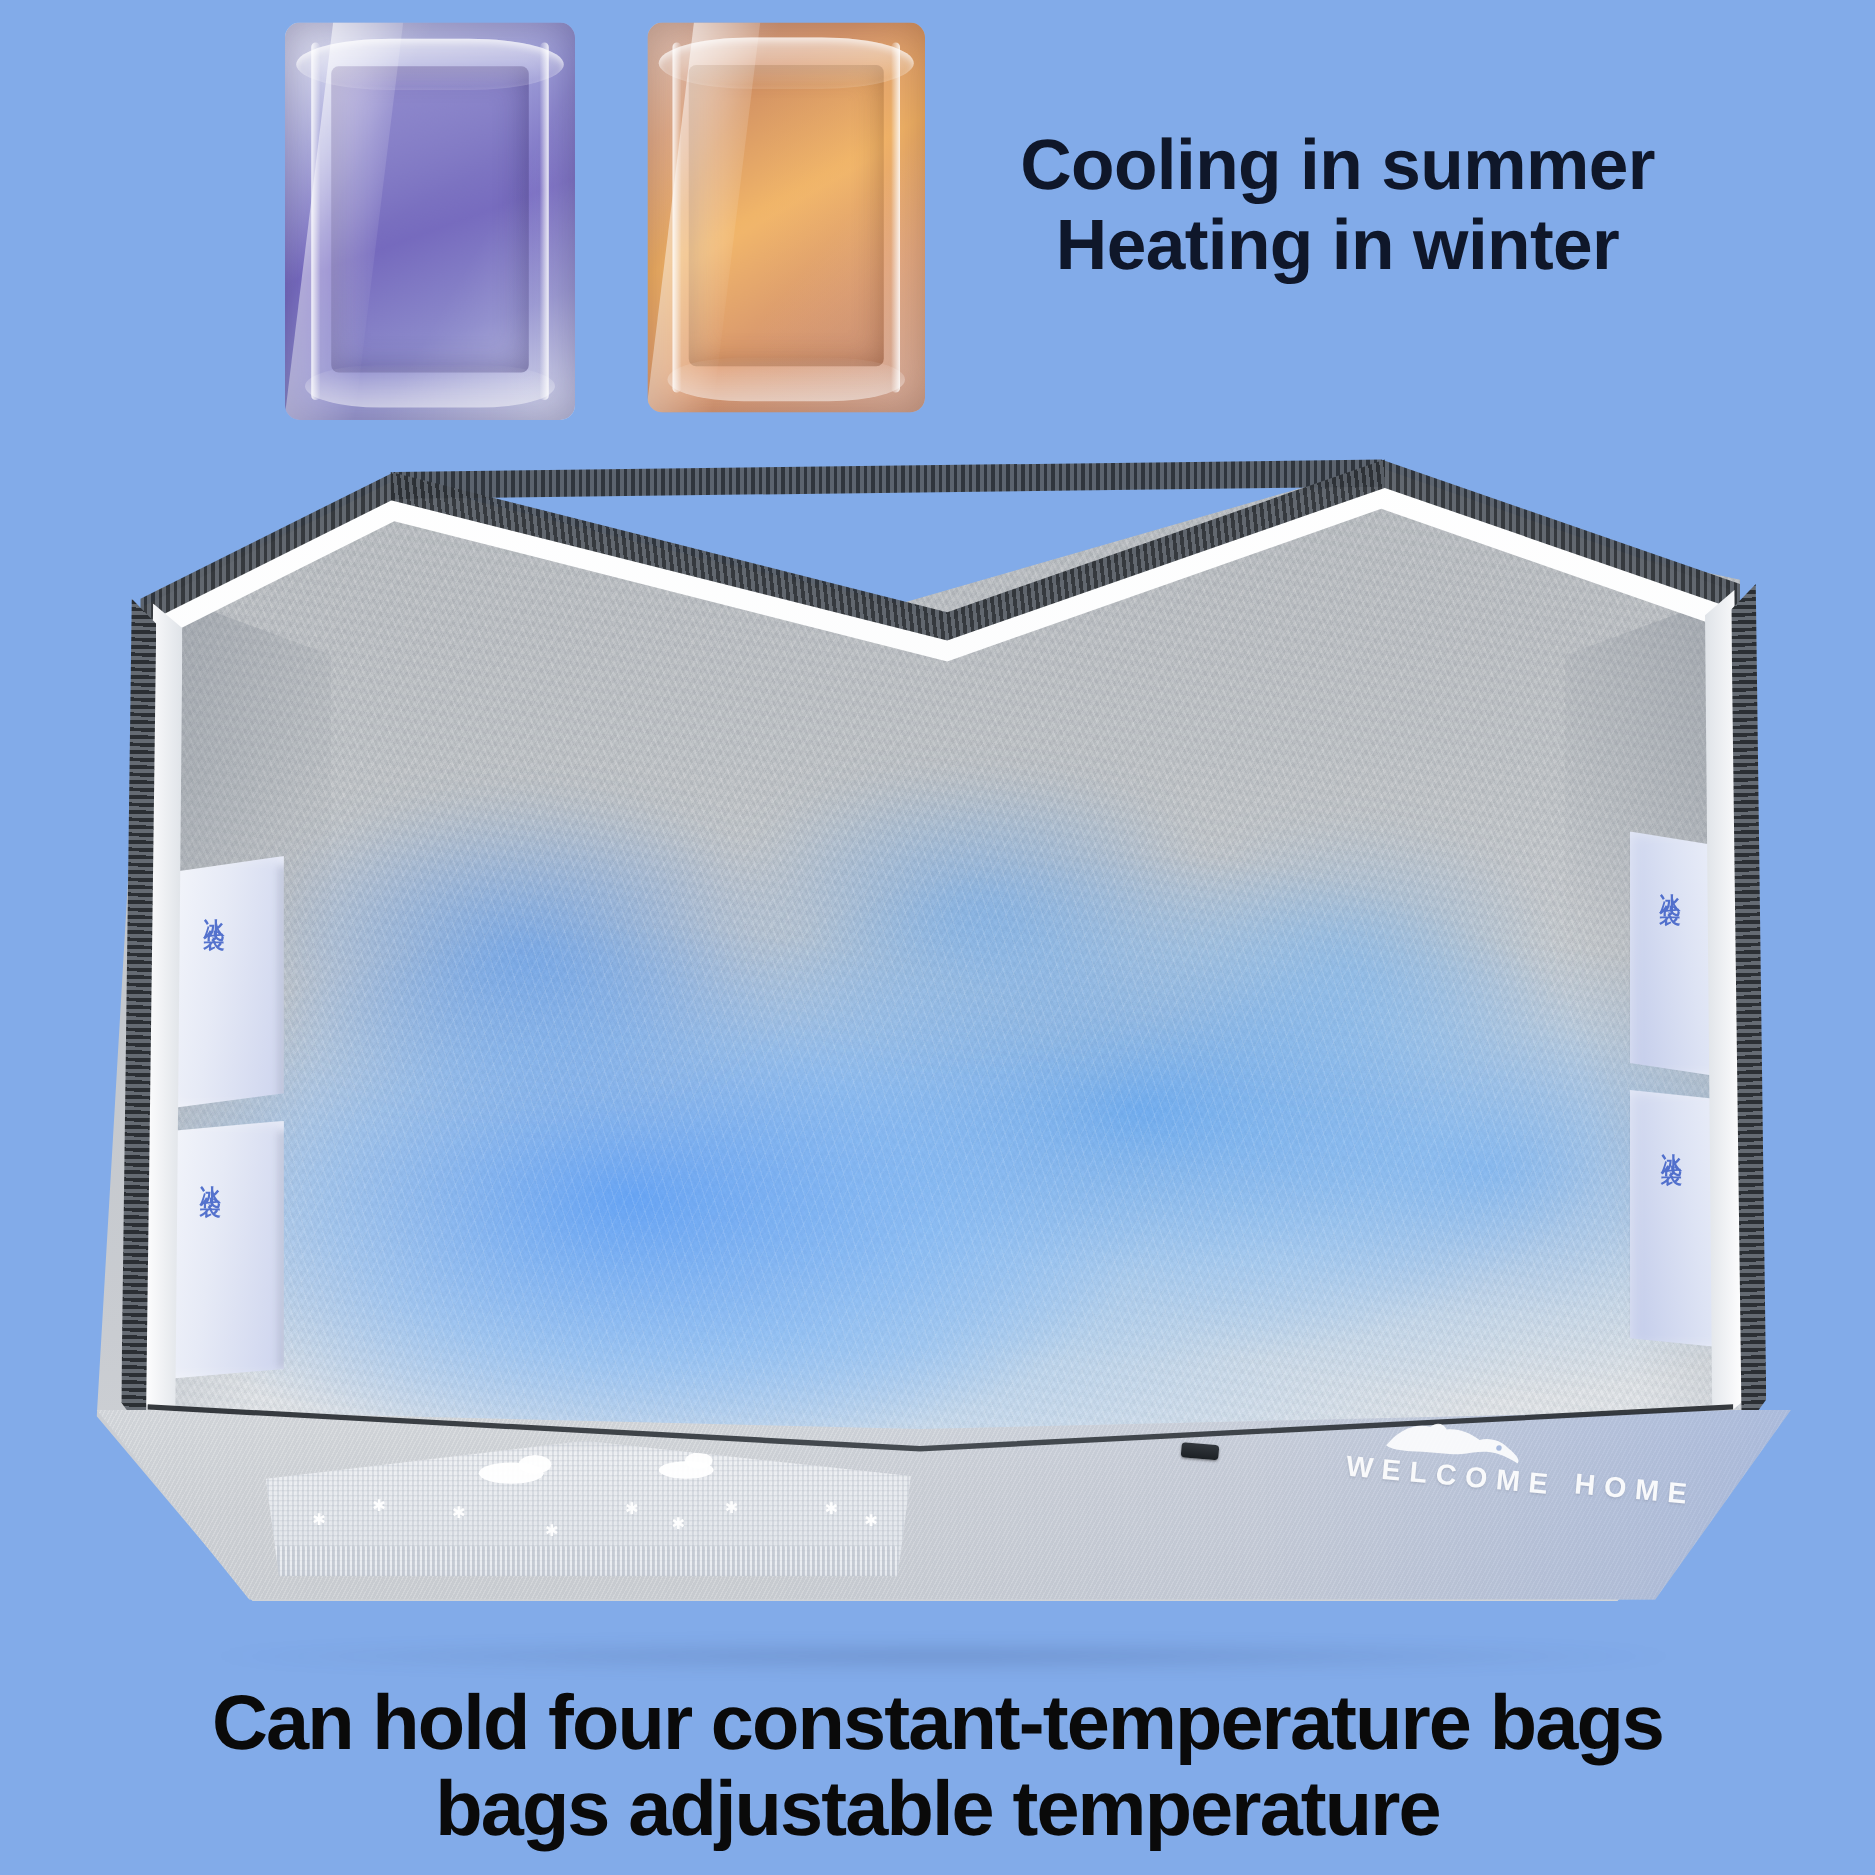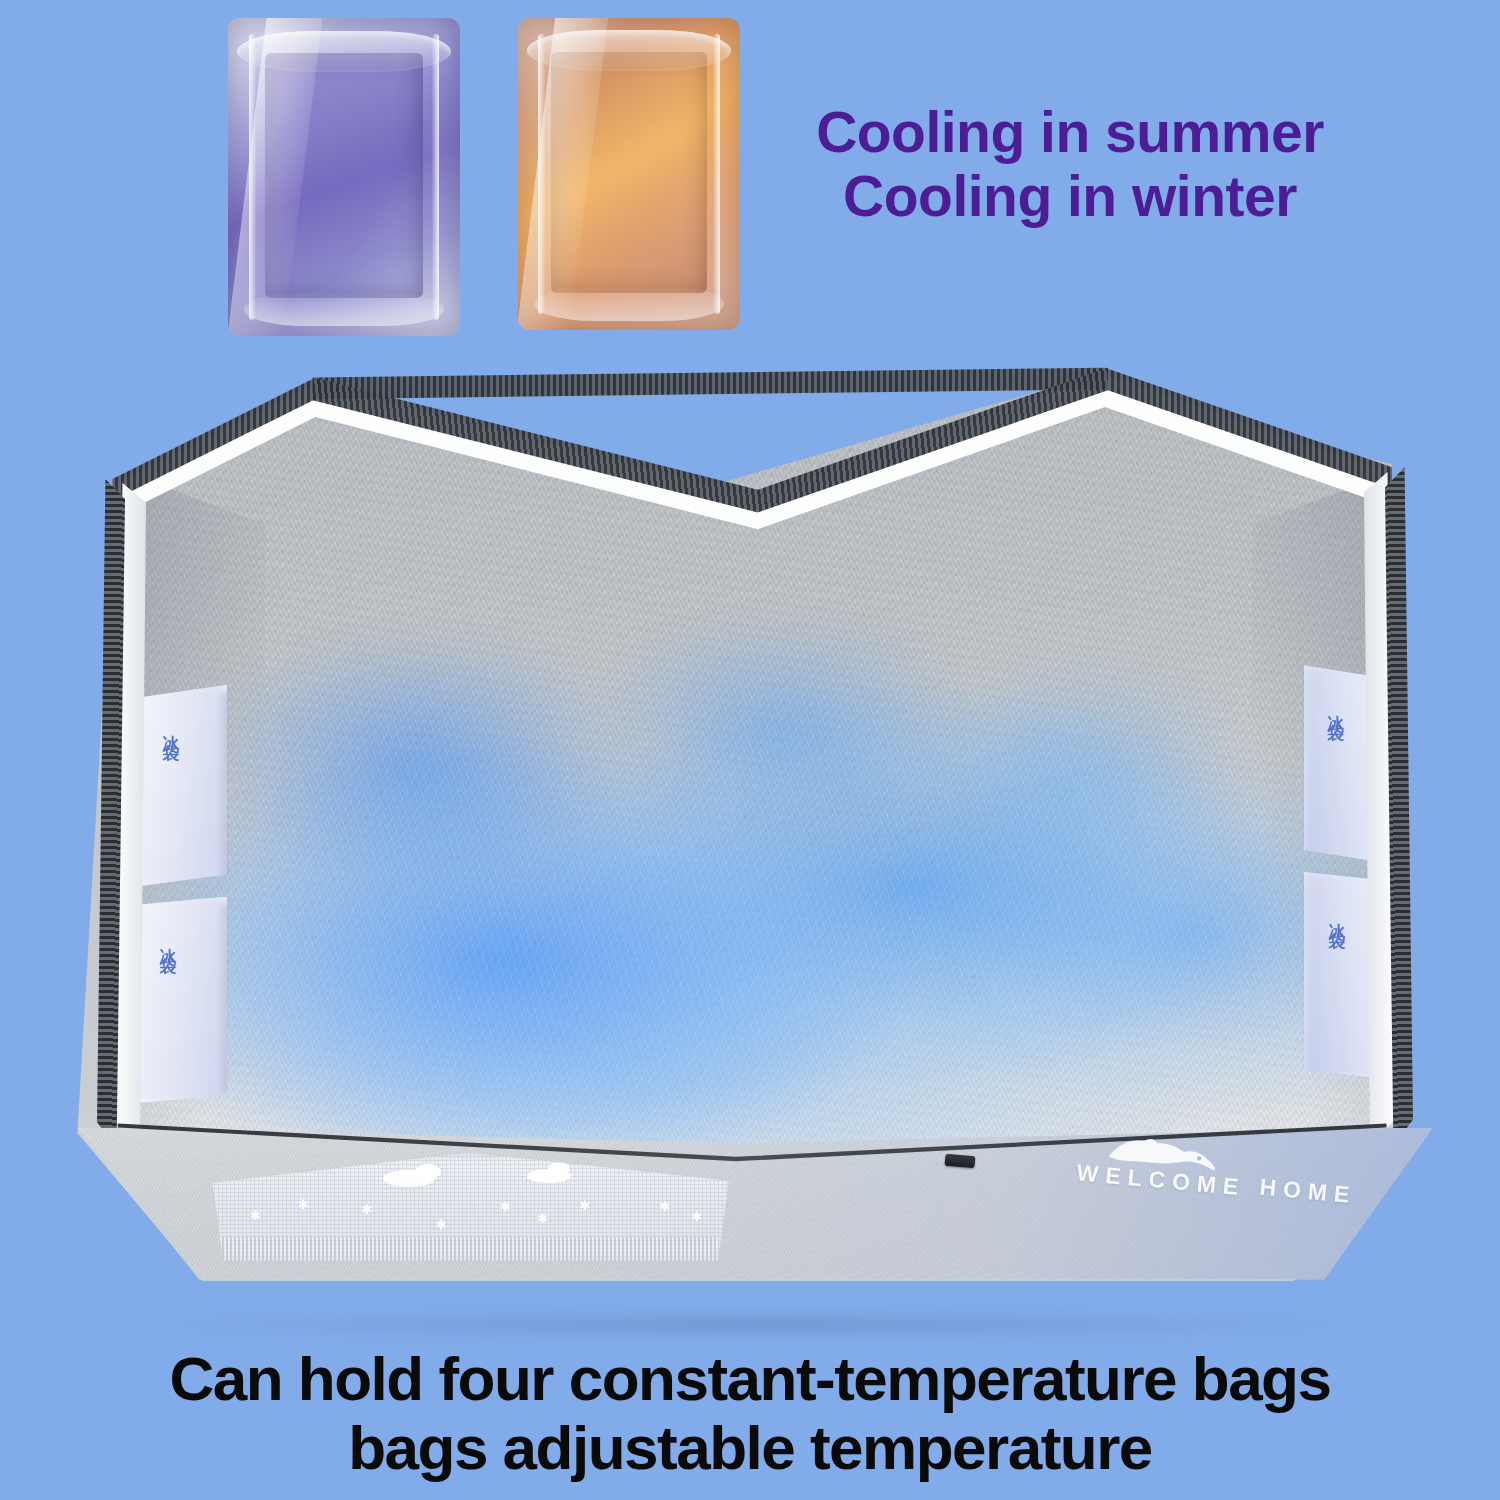--- a/index.html
+++ b/index.html
@@ -11,21 +11,21 @@
   #stage{
     position:absolute;inset:0;
     background:#82abe9;
     overflow:hidden;
   }
 
   
   .headline{
     position:absolute;left:780px;top:100px;width:580px;
     text-align:center;
-    color:#4c1d95;
+    color:#0f172a;
     font-weight:bold;
     font-size:57px;
     line-height:1.13;
     letter-spacing:-0.5px;
     font-stretch:condensed;
     white-space:nowrap;
   }
   .headline div{white-space:nowrap;}
 
   
@@ -352,21 +352,21 @@
     filter:blur(6px);
   }
 </style>
 </head>
 <body>
 
 <div id="stage">
 
   <div class="headline">
     <div>Cooling in summer</div>
-    <div>Cooling in winter</div>
+    <div>Heating in winter</div>
   </div>
 
   <div class="thumb" id="thumb-cool">
     <div class="body">
       <div class="innerdark"></div>
       <div class="gloss"></div>
       <div class="rimtop"></div>
       <div class="rimbot"></div>
       <div class="edgeL"></div>
       <div class="edgeR"></div>

